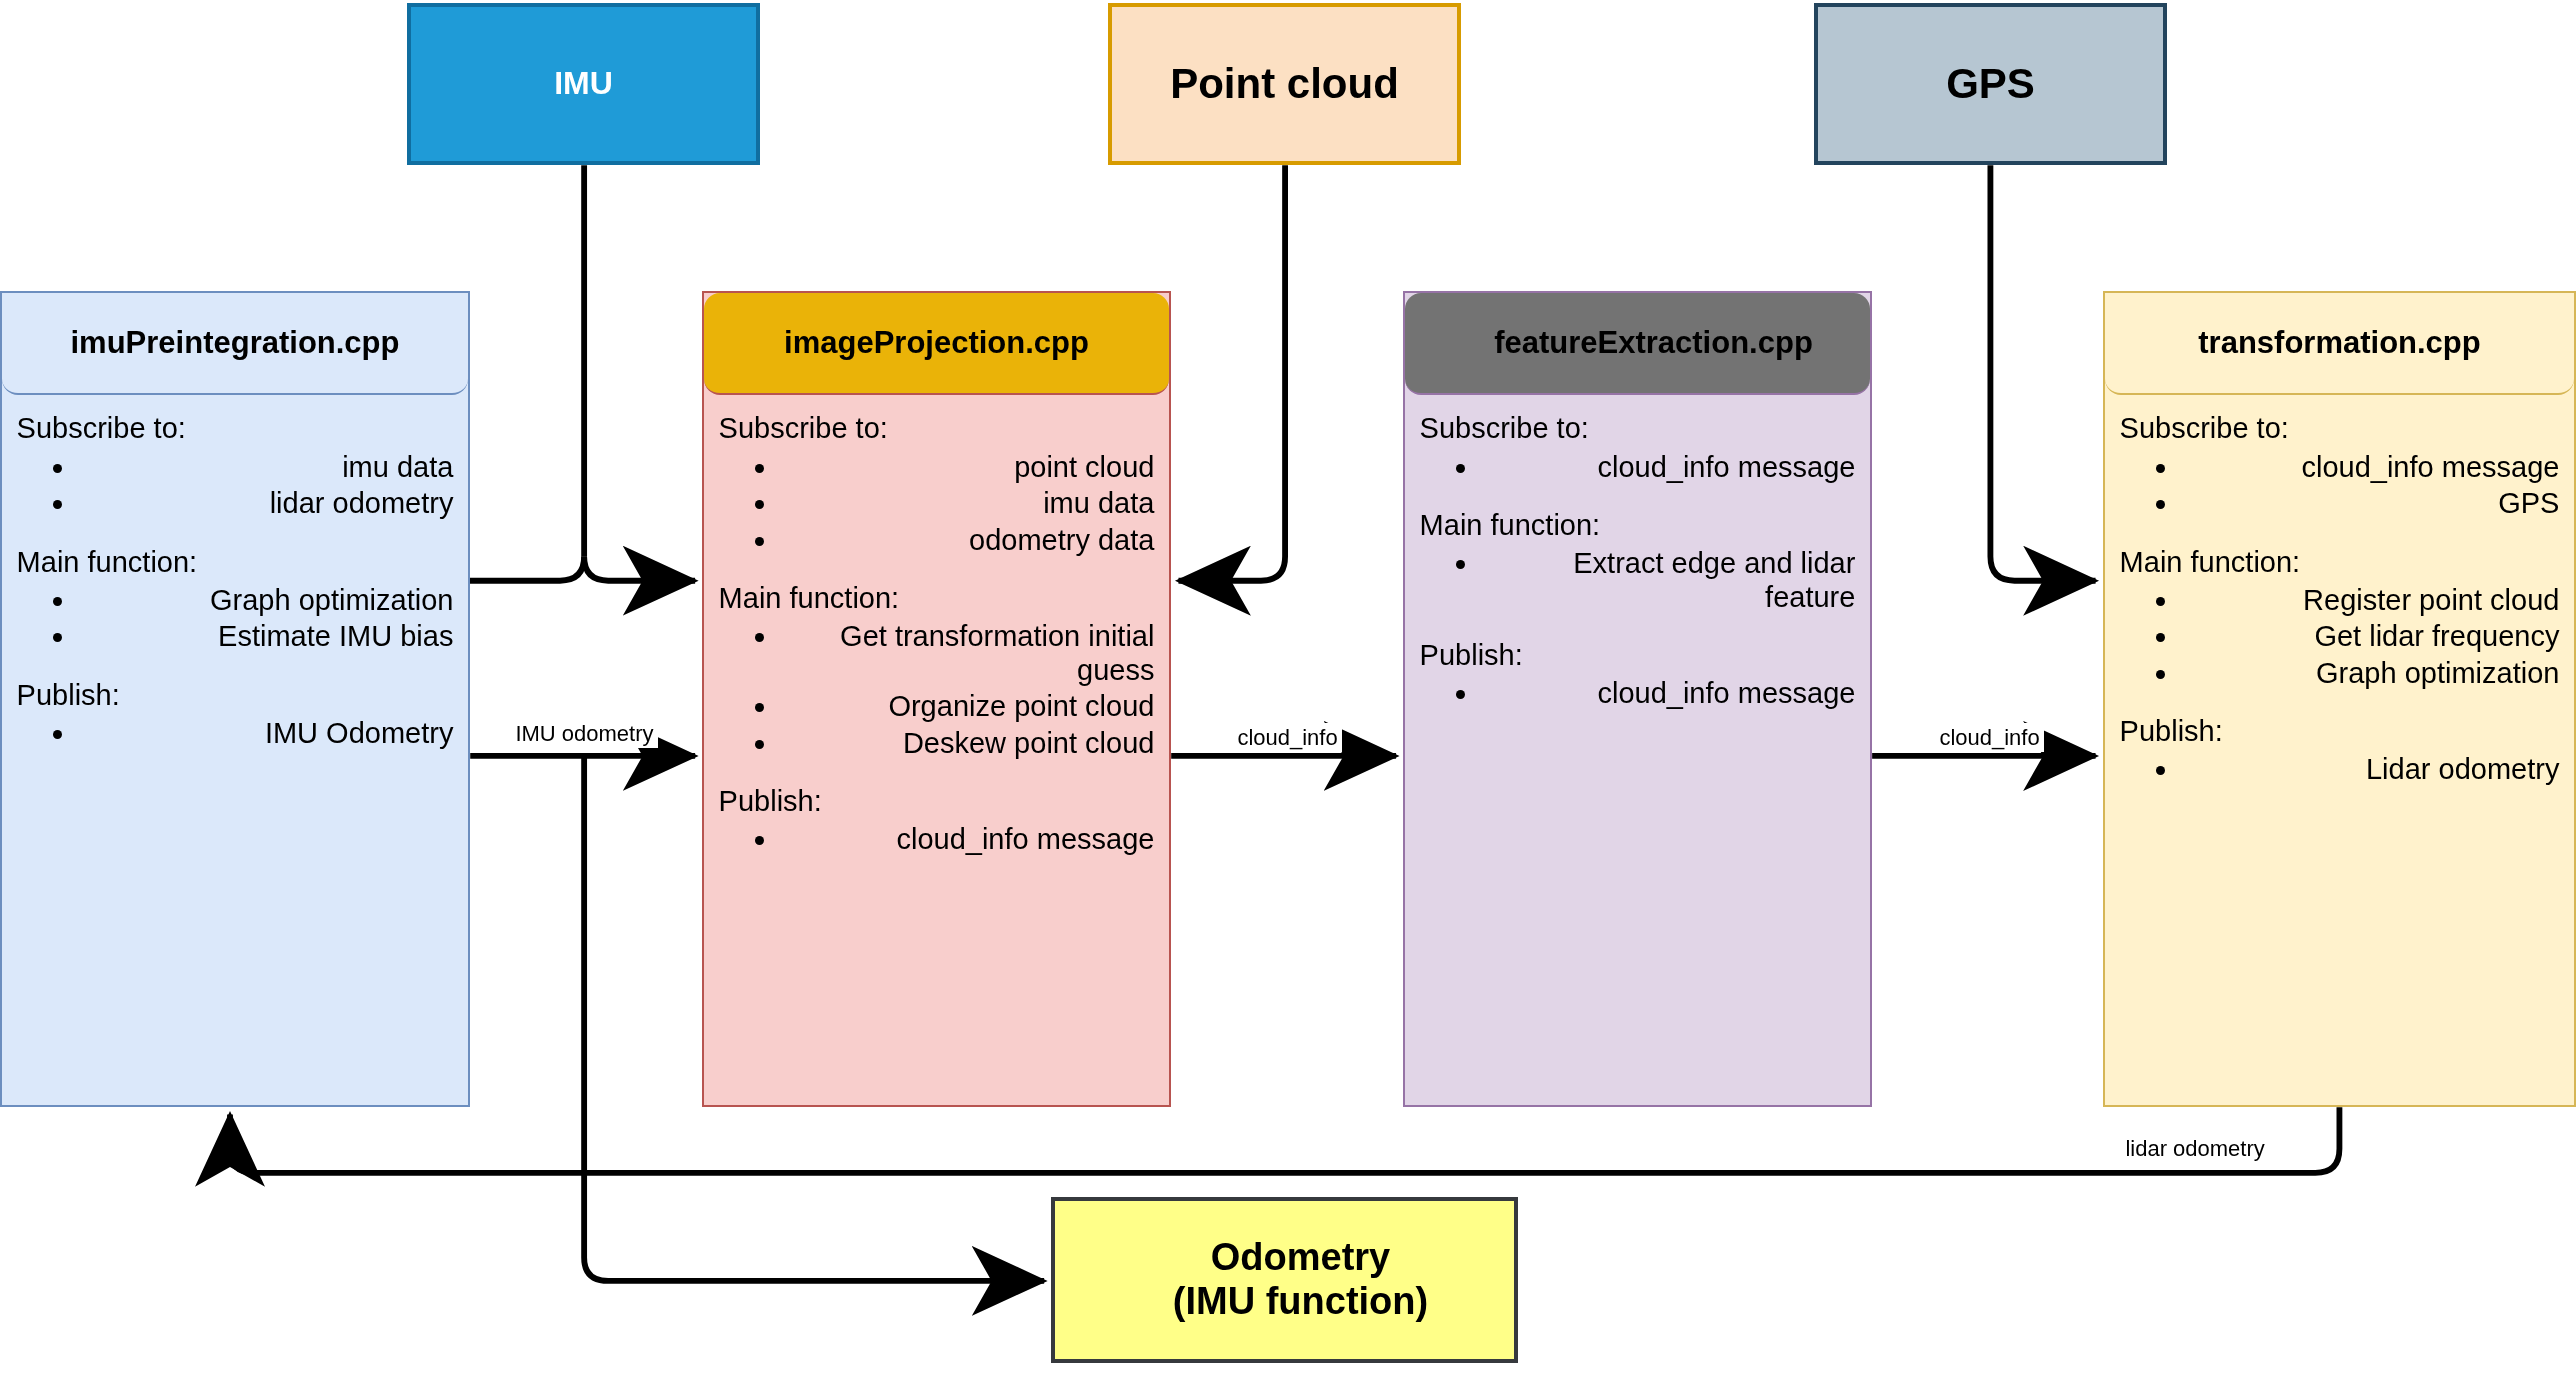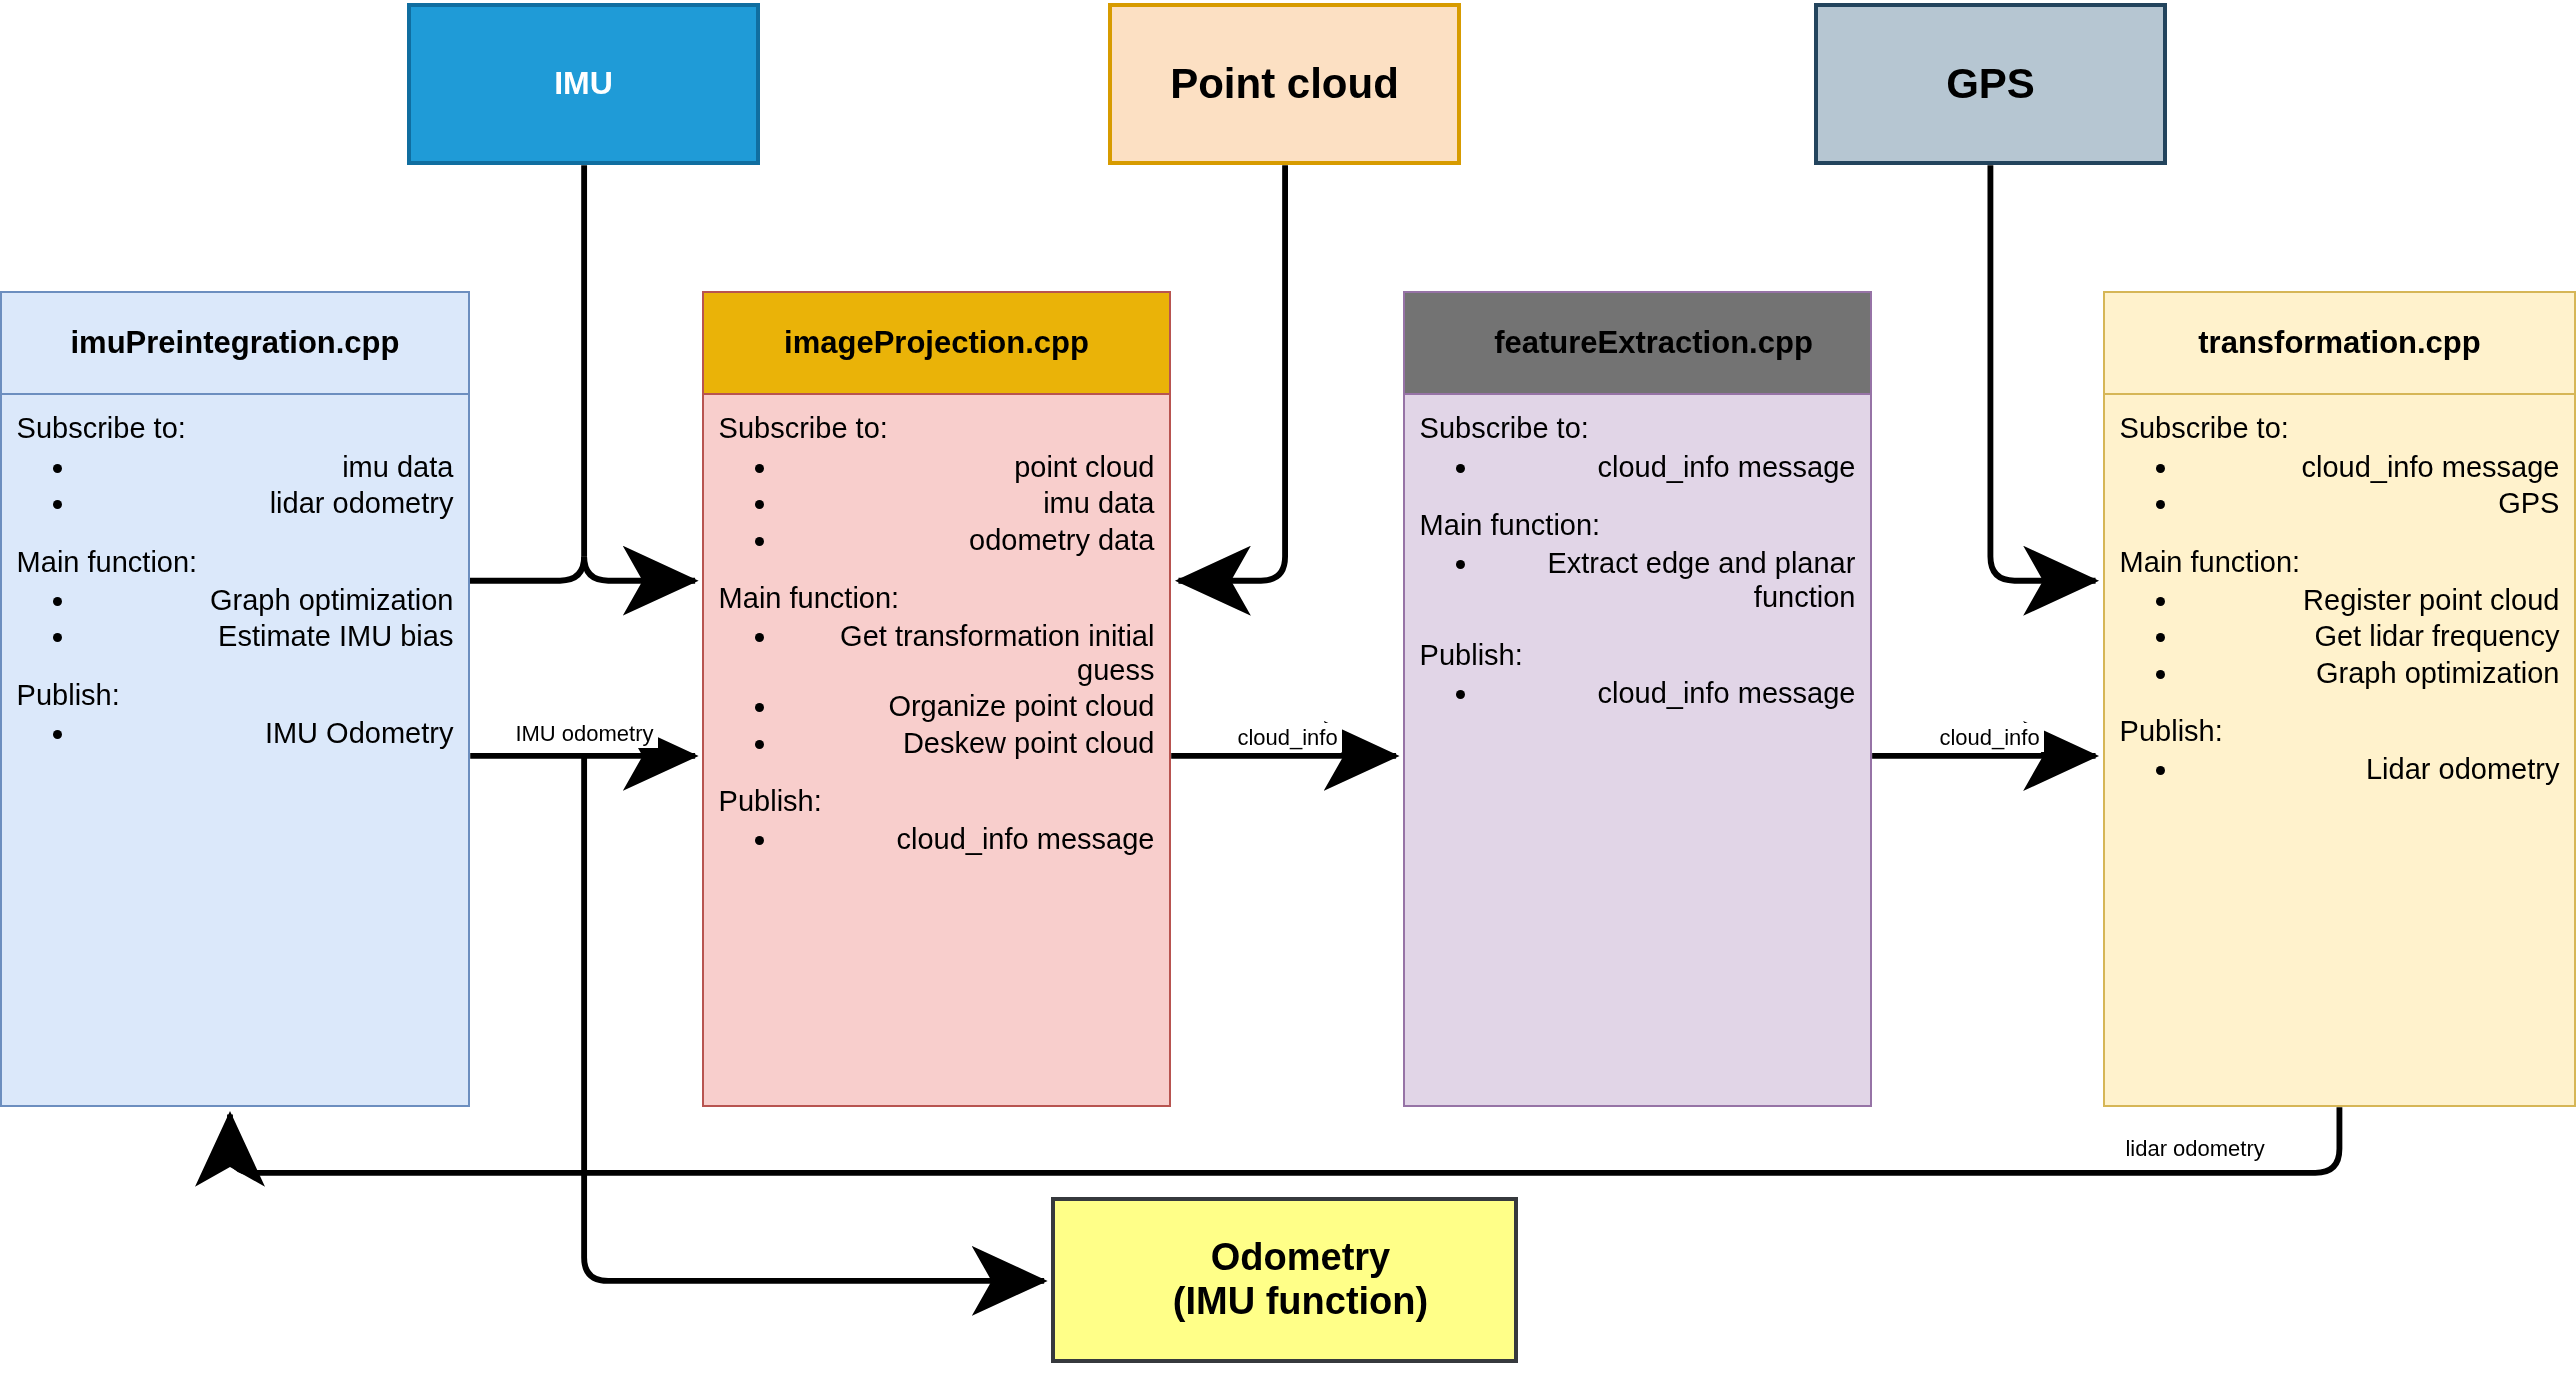--- a/index.html
+++ b/index.html
@@ -79,20 +79,21 @@
   .node-title {
     box-sizing: border-box;
     display: flex;
     align-items: center;
     justify-content: center;
     font-weight: bold;
     font-size: 31px;
     color: #000000;
     height: 102px;
     flex: 0 0 auto;
+    border-radius: 16px;
   }
   .node-body {
     box-sizing: border-box;
     flex: 1 1 auto;
     padding: 11.7px 14.6px 13px 14.6px;
     font-size: 29px;
     color: #000000;
     line-height: 1.16;
   }
   .sec-label {
@@ -244,21 +245,21 @@
 
   <div class="node" id="node-fe">
     <div class="node-title">featureExtraction.cpp</div>
     <div class="node-body">
       <div class="sec-label">Subscribe to:</div>
       <ul>
         <li>cloud_info message</li>
       </ul>
       <div class="sec-label">Main function:</div>
       <ul>
-        <li>Extract edge and planar function</li>
+        <li>Extract edge and lidar feature</li>
       </ul>
       <div class="sec-label">Publish:</div>
       <ul class="last">
         <li>cloud_info message</li>
       </ul>
     </div>
   </div>
 
   <div class="node" id="node-mo">
     <div class="node-title">transformation.cpp</div>

